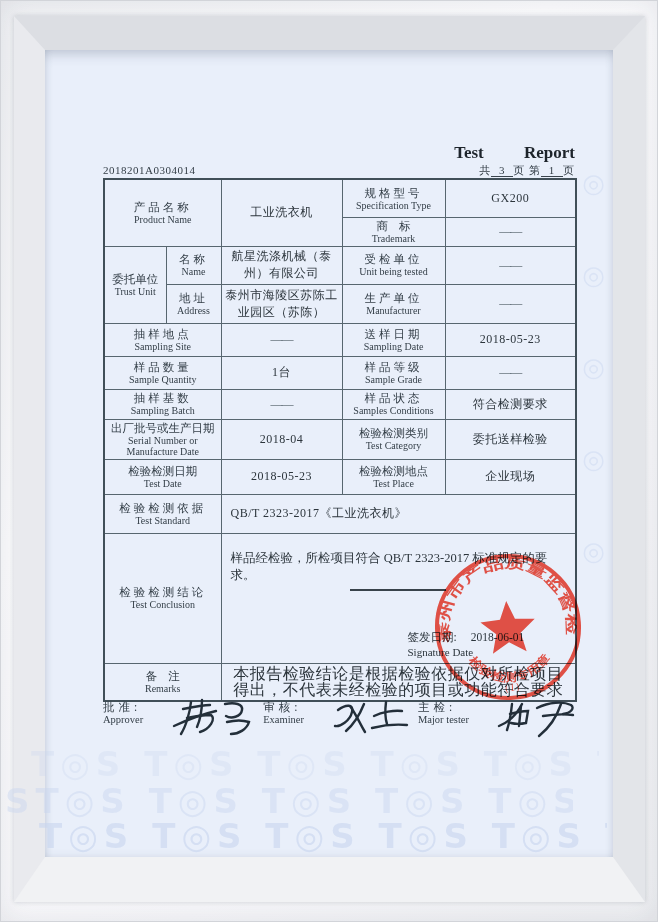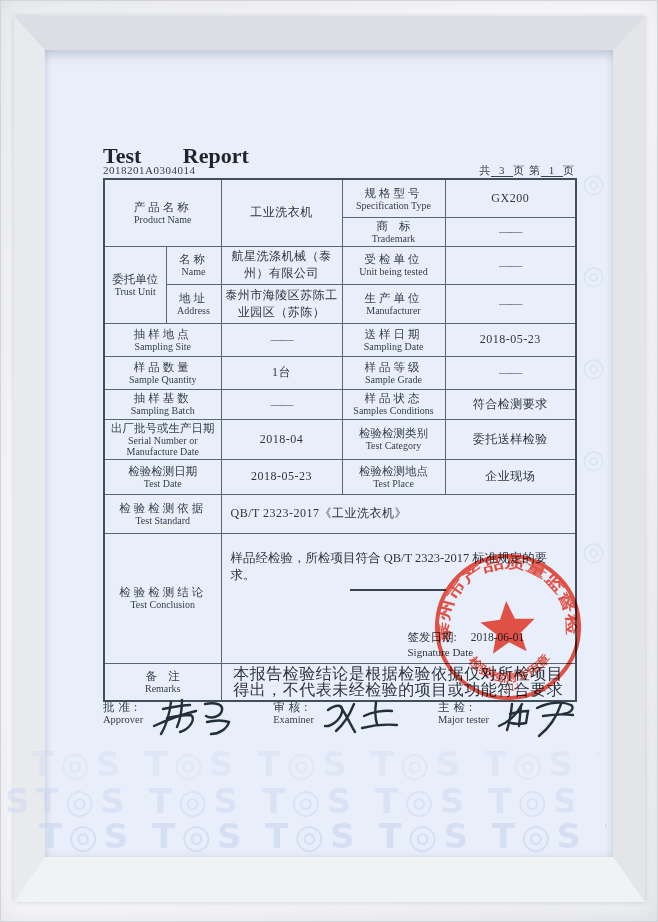--- a/index.html
+++ b/index.html
@@ -34,22 +34,22 @@
   .wm.r2{top:731px;opacity:.45;margin-left:-40px;}
   .wm.r3{top:766px;opacity:.62;margin-left:-6px;}
   .wm-circles{position:absolute;right:8px;top:118px;z-index:0;display:flex;flex-direction:column;gap:62px;
       font-family:"DejaVu Sans",sans-serif;font-size:26px;color:#c9d6ef;opacity:.45;pointer-events:none;}
 
   .content{position:absolute;inset:0;z-index:1;}
 
   
   .title-cn{position:absolute;left:58px;top:54px;width:472px;text-align:center;
     font-size:29px;font-weight:bold;letter-spacing:16px;text-indent:16px;color:#1d242b;}
-  .title-en{position:absolute;left:58px;top:93px;width:472px;text-align:left;
-    font-size:22px;font-weight:bold;word-spacing:36px;color:#1d242b;}
+  .title-en{position:absolute;left:58px;top:93px;width:472px;text-align:right;
+    font-size:17px;font-weight:bold;word-spacing:36px;color:#1d242b;}
   .meta{position:absolute;left:58px;top:113px;width:472px;font-size:11px;color:#333d46;}
   .report-no{position:absolute;left:0;top:1px;letter-spacing:.5px;}
   .pagination{position:absolute;right:0;top:0;letter-spacing:1px;margin-left:48px;}
   .pg-num{display:inline-block;min-width:22px;text-align:center;border-bottom:1px solid #3a444d;padding:0 2px;}
 
   
   table.report{position:absolute;left:58px;top:128px;width:472px;border-collapse:collapse;table-layout:fixed;
     border:2px solid #414f58;}
   table.report td{border:1px solid #57666f;padding:1px 2px;text-align:center;vertical-align:middle;overflow:hidden;}
   .lbl .cn{font-size:11.5px;letter-spacing:3px;line-height:14px;color:#333e47;}
@@ -63,21 +63,21 @@
   .concl-cell{position:relative;vertical-align:top !important;}
   .concl-text{position:absolute;left:9px;top:16px;width:330px;text-align:left;font-size:12.5px;color:#2c353c;}
   .concl-line{position:absolute;left:128px;top:55px;width:96px;height:2.5px;background:#39434b;}
   .sign-date-row{position:absolute;left:186px;top:96px;font-size:11.5px;color:#2c353c;white-space:nowrap;}
   .sign-date-row .d{margin-left:14px;}
   .sign-date-en{position:absolute;left:186px;top:112px;font-size:11px;color:#2c353c;}
   .remarks-text{text-align:left;font-size:16px;line-height:16px;padding:2px 8px !important;color:#2c353c;}
 
   
   .sig-row{position:absolute;left:58px;top:650px;width:478px;display:flex;justify-content:space-between;}
-  .sig-group{display:flex;align-items:flex-start;}
+  .sig-group{display:flex;align-items:flex-start;gap:20px;}
   .sig-lbls .cn{font-size:11.5px;letter-spacing:4px;color:#333e47;line-height:14px;}
   .sig-lbls .en{font-size:10.5px;color:#333e47;line-height:12px;}
   .sig-ink{margin:-4px 0 0 6px;}
   .sig-ink svg{display:block;}
 
   
   .stamp{position:absolute;left:386px;top:500px;width:154px;height:154px;z-index:3;
     mix-blend-mode:multiply;opacity:.88;transform:rotate(-4deg);pointer-events:none;}
 </style>
 </head>

